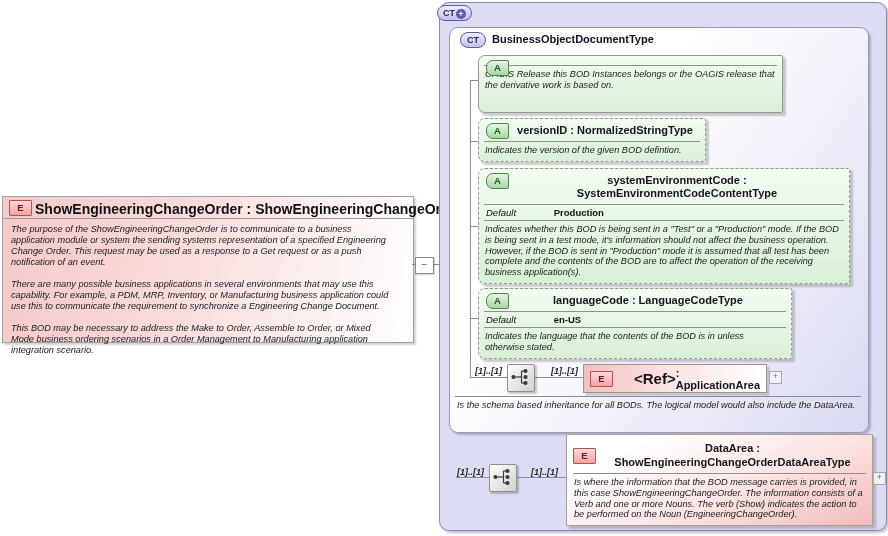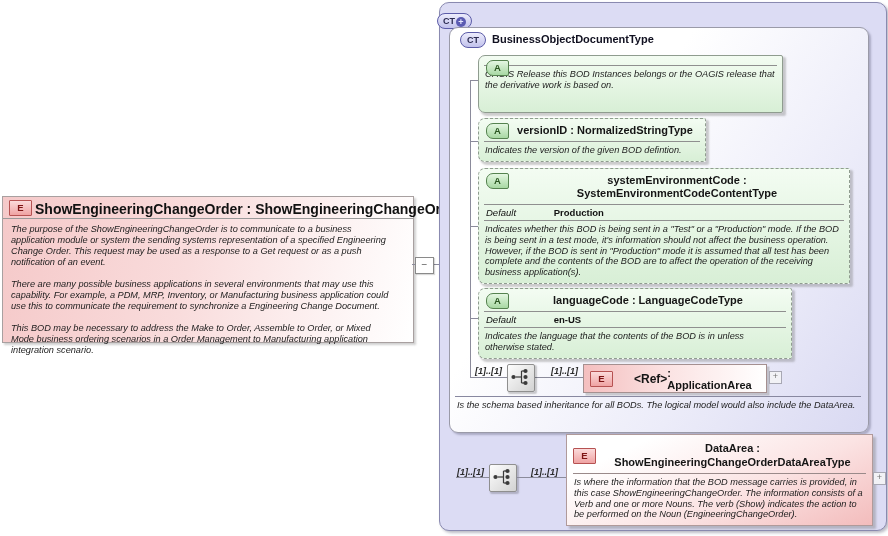--- a/index.html
+++ b/index.html
@@ -63,21 +63,21 @@
   
   .seq-box{position:absolute;width:26px;height:26px;border:1px solid #8f8f8f;border-radius:2px;
     background:linear-gradient(135deg,#fdfdfd,#d2d2d2);box-shadow:1.5px 1.5px 1.5px rgba(0,0,0,.2);}
   .mult{position:absolute;font-size:9px;font-weight:bold;font-style:italic;color:#2a2a2a;white-space:nowrap;text-align:right;}
 
   
   #ref-box{left:583px;top:364px;width:182px;height:27px;border:1px solid #a59090;
     background:linear-gradient(to right,#f4bfbf 0%,#fbe2e2 45%,#ffffff 100%);
     box-shadow:2.5px 2.5px 0 rgba(140,140,140,.4);display:flex;align-items:center;}
   #ref-box .badge-e{left:6px;top:6px;}
-  #ref-name{margin-left:50px;font-size:12px;font-weight:bold;color:#151515;}
+  #ref-name{margin-left:50px;font-size:15px;font-weight:bold;color:#151515;}
   #ref-type{margin-left:auto;margin-right:9px;font-size:11px;font-weight:bold;color:#151515;}
 
   #base-doc-note{position:absolute;left:457px;top:400px;width:402px;font-size:9.2px;font-style:italic;
     line-height:11px;color:#1c1c1c;}
 
   #dataarea-box{left:566px;top:434px;width:305px;height:90px;border:1px solid #b09a9a;
     background:linear-gradient(155deg,#ffffff 18%,#fbe3e3 60%,#f3bcbc 100%);
     box-shadow:2.5px 2.5px 2px rgba(120,120,120,.4);}
   #dataarea-title{position:relative;padding:6px 8px 4px 34px;font-size:11px;font-weight:bold;color:#151515;
     text-align:center;line-height:14px;overflow-wrap:anywhere;}
@@ -100,21 +100,21 @@
       <p>There are many possible business applications in several environments that may use this capability. For example, a PDM, MRP, Inventory, or Manufacturing business application could use this to communicate the requirement to synchronize a Engineering Change Document.</p>
       <p>This BOD may be necessary to address the Make to Order, Assemble to Order, or Mixed Mode business ordering scenarios in a Order Management to Manufacturing application integration scenario.</p>
     </div>
   </div>
 
   <div class="hline" style="left:412px;top:264px;width:44px;"></div>
   <div class="abs" id="collapse-toggle">−</div>
   <div class="vline" style="left:456px;top:264px;height:213px;"></div>
 
   <div class="abs" id="outer-container"></div>
-  <span class="badge-ct" style="left:437px;top:13px;width:33px;"><span>CT</span><span class="plus-circle">+</span></span>
+  <span class="badge-ct" style="left:437px;top:5px;width:33px;"><span>CT</span><span class="plus-circle">+</span></span>
 
   <div class="abs" id="inner-container"></div>
   <span class="badge-ct" style="left:460px;top:32px;width:24px;">CT</span>
   <span class="abs" id="inner-title">BusinessObjectDocumentType</span>
 
   <div class="vline" style="left:470px;top:80px;height:297px;"></div>
   <div class="hline" style="left:470px;top:80px;width:8px;"></div>
   <div class="hline" style="left:470px;top:141px;width:8px;"></div>
   <div class="hline" style="left:470px;top:226px;width:8px;"></div>
   <div class="hline" style="left:470px;top:318px;width:8px;"></div>

